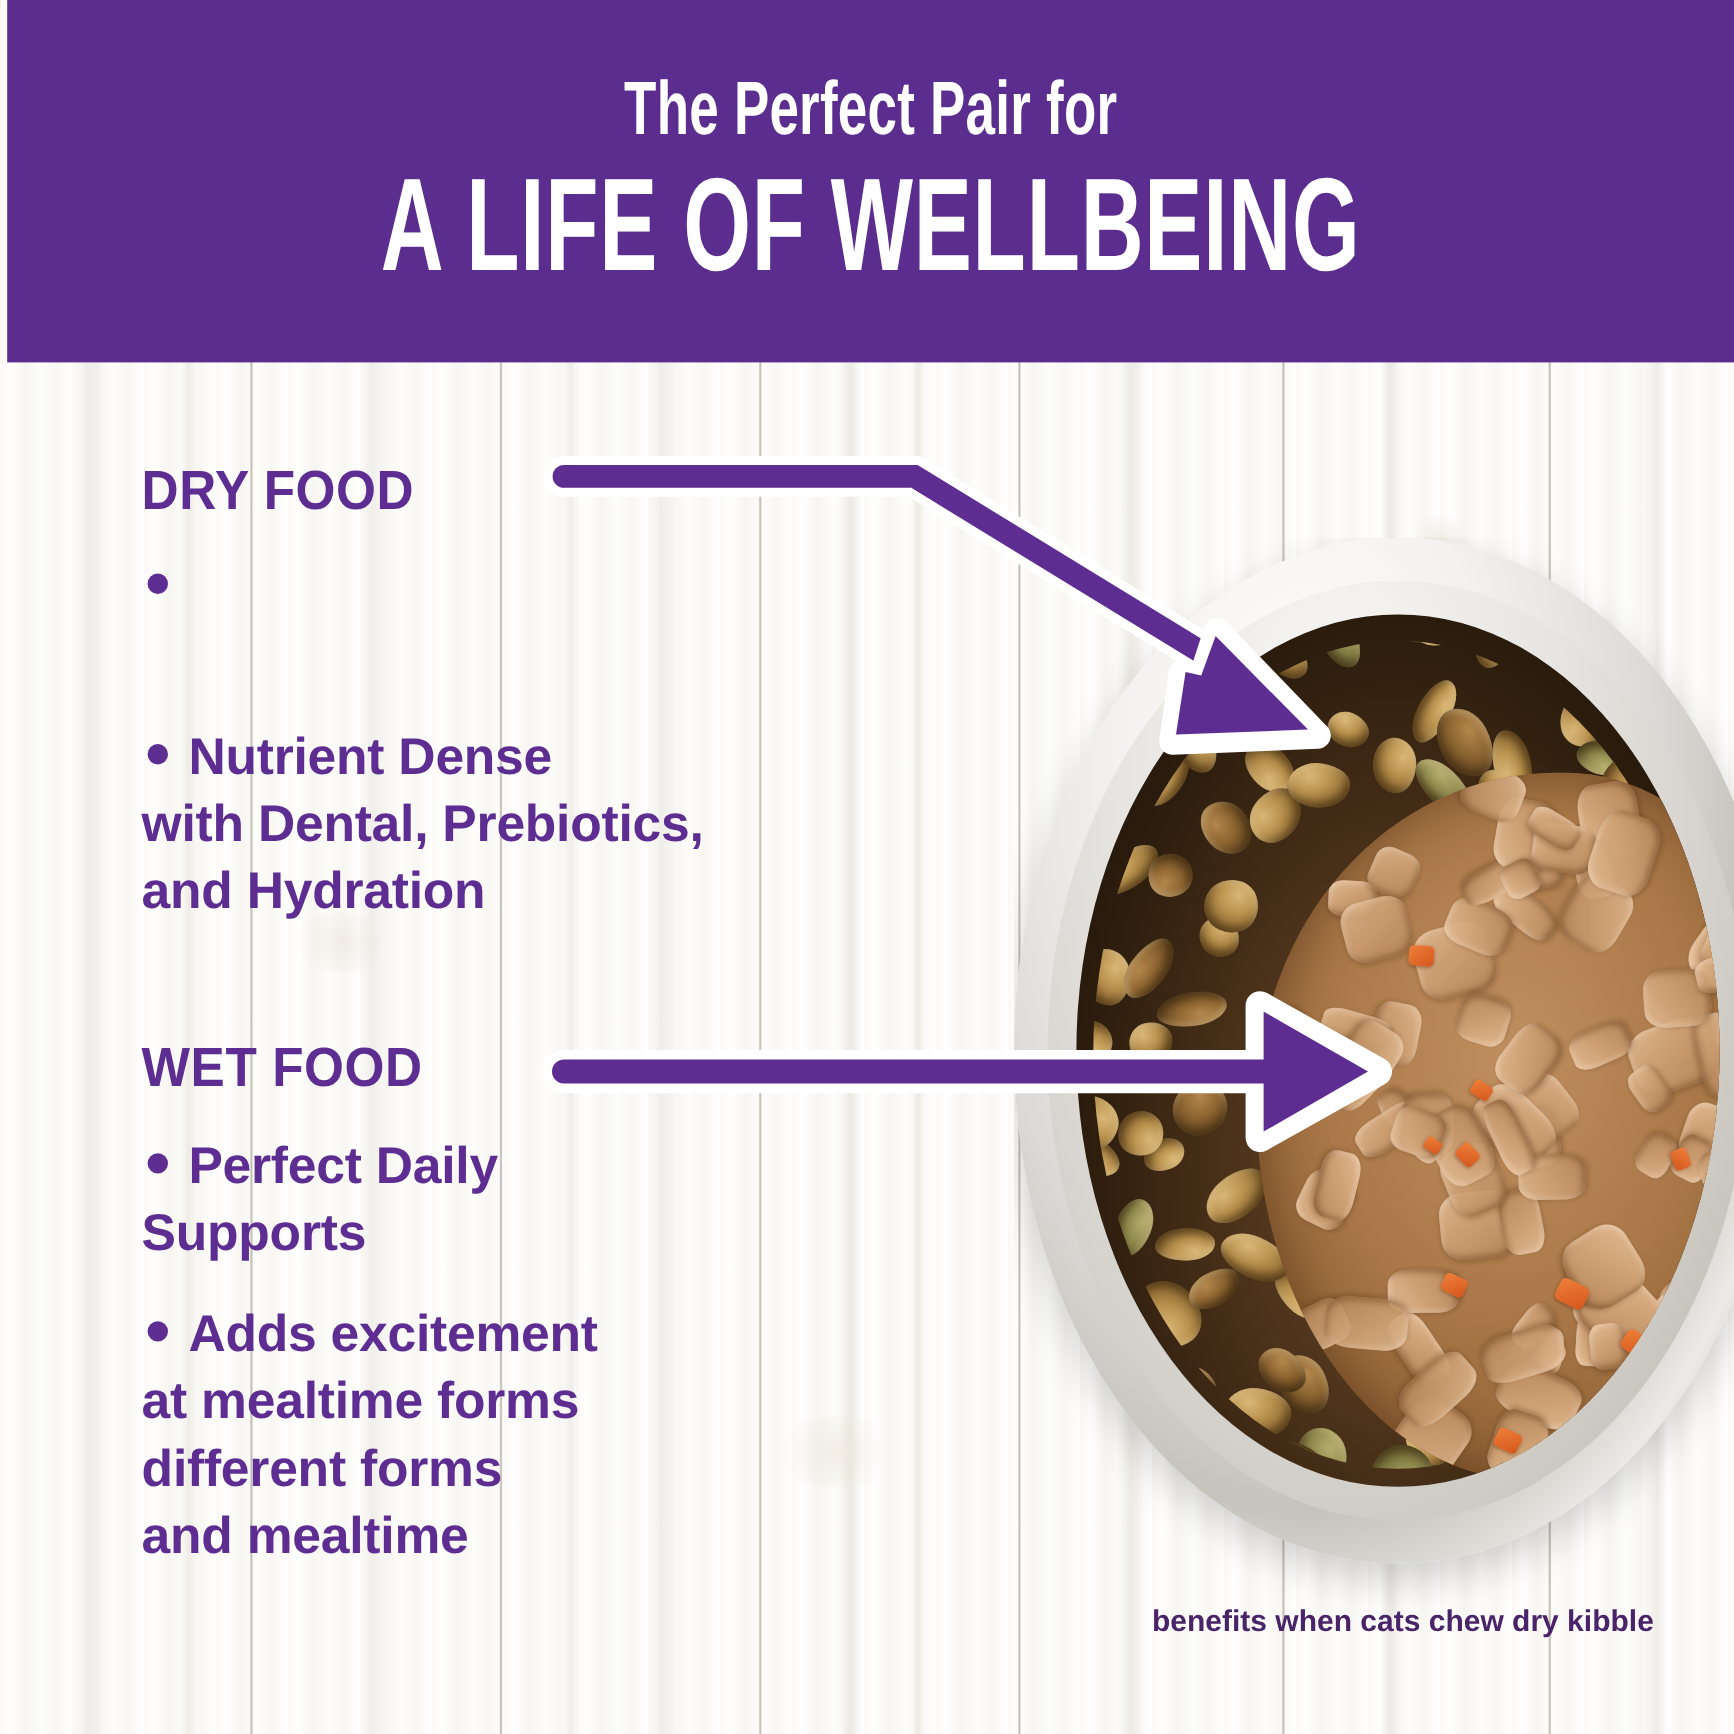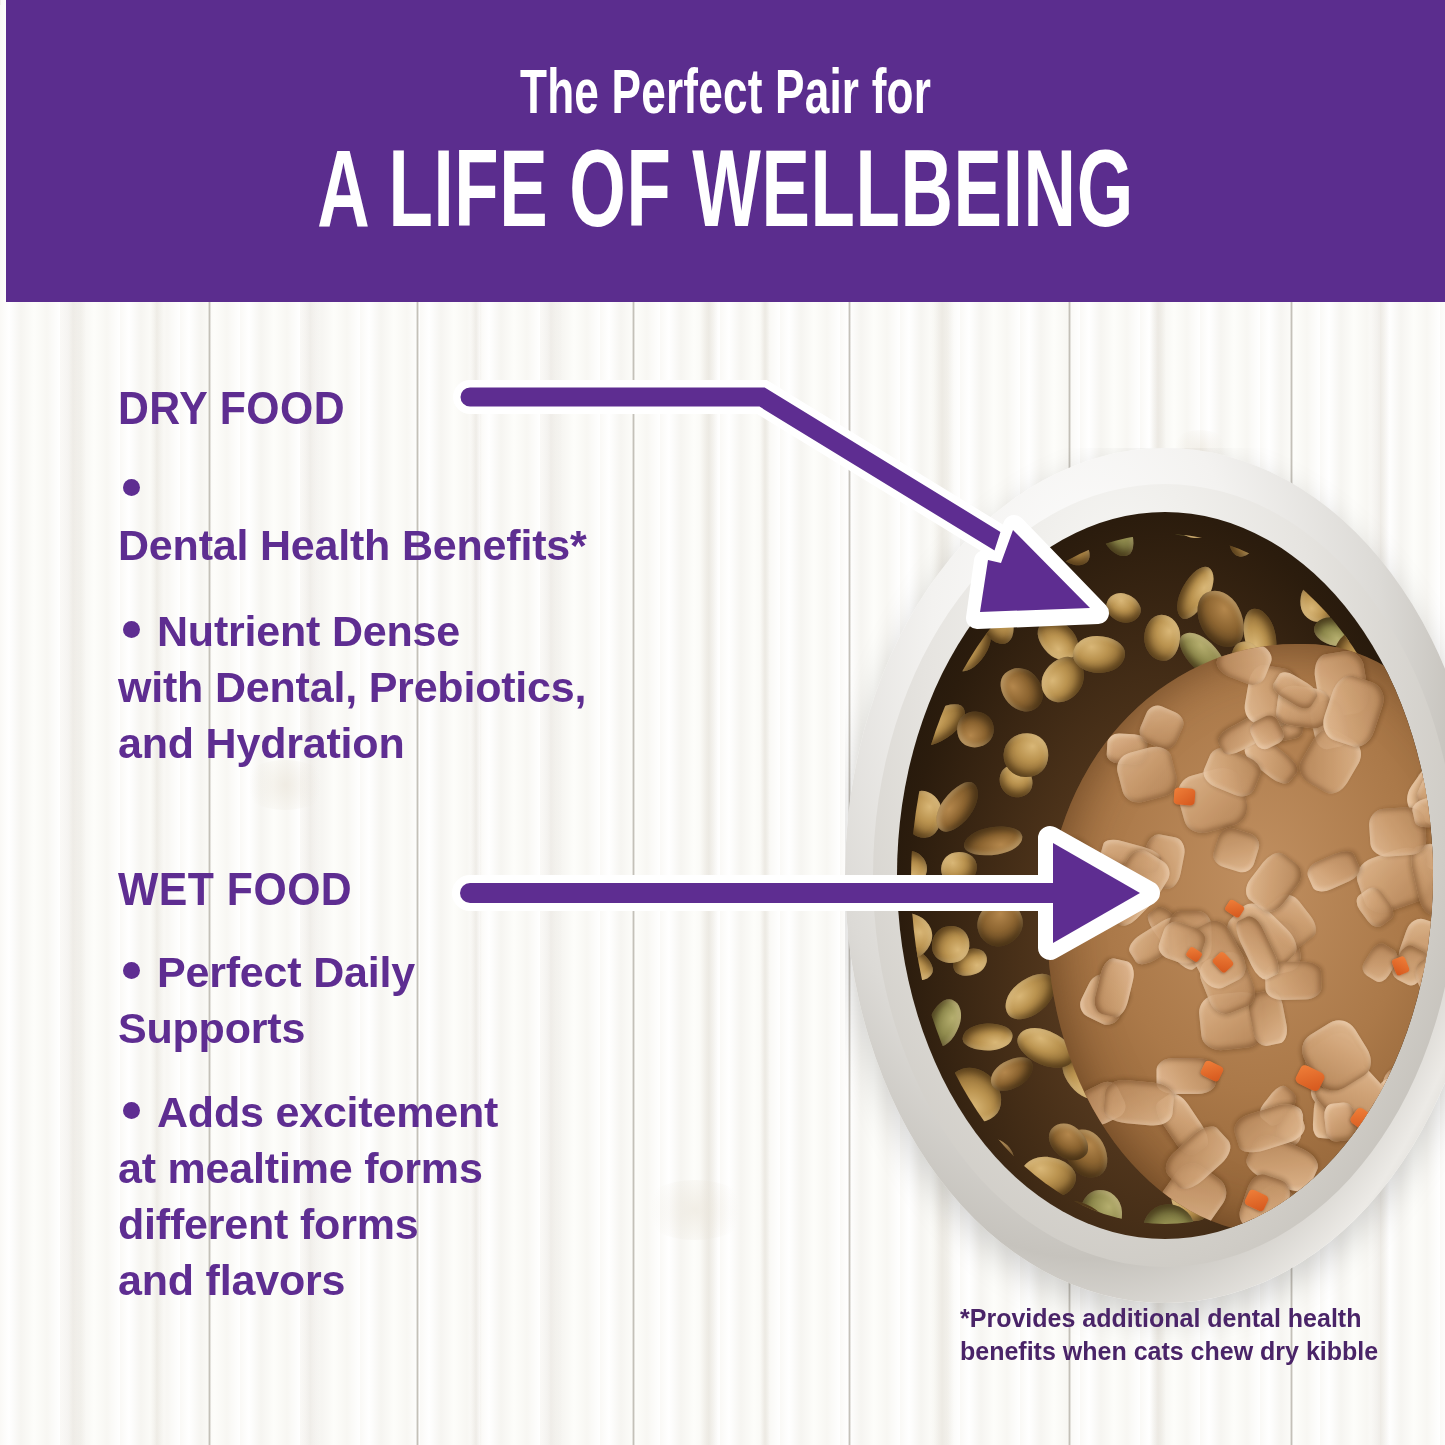--- a/index.html
+++ b/index.html
@@ -439,41 +439,40 @@
       <polygon points="1050,838 1148,893 1050,948" fill="#FFFFFF" stroke="#FFFFFF" stroke-width="24" stroke-linejoin="round"></polygon>
       <line x1="470" y1="893" x2="1075" y2="893" stroke="#5E2D91" stroke-width="20" stroke-linecap="round"></line>
       <polygon points="1053,843 1140,893 1053,943" fill="#5E2D91"></polygon>
     </g>
   </svg>
 
   <div class="section-head" id="head-dry">DRY FOOD</div>
 
   <div class="bullet-block" id="b-dry-1">
     <span class="dot"></span><br>
-    <span>Dental Health Benefits*</span>
   </div>
 
   <div class="bullet-block" id="b-dry-2">
     <span class="dot"></span><span>Nutrient Dense</span><br>
     <span>with Dental, Prebiotics,</span><br>
     <span>and Hydration</span>
   </div>
 
   <div class="section-head" id="head-wet">WET FOOD</div>
 
   <div class="bullet-block" id="b-wet-1">
     <span class="dot"></span><span>Perfect Daily</span><br>
     <span>Supports</span>
   </div>
 
   <div class="bullet-block" id="b-wet-2">
     <span class="dot"></span><span>Adds excitement</span><br>
     <span>at mealtime forms</span><br>
     <span>different forms</span><br>
-    <span>and flavors</span>
+    <span>and mealtime</span>
   </div>
 
   <div id="footnote">
-    <span>*Provides additional dental health</span><br>
+    <br>
     <span>benefits when cats chew dry kibble</span>
   </div>
 
 </div>
 
 </body></html>

